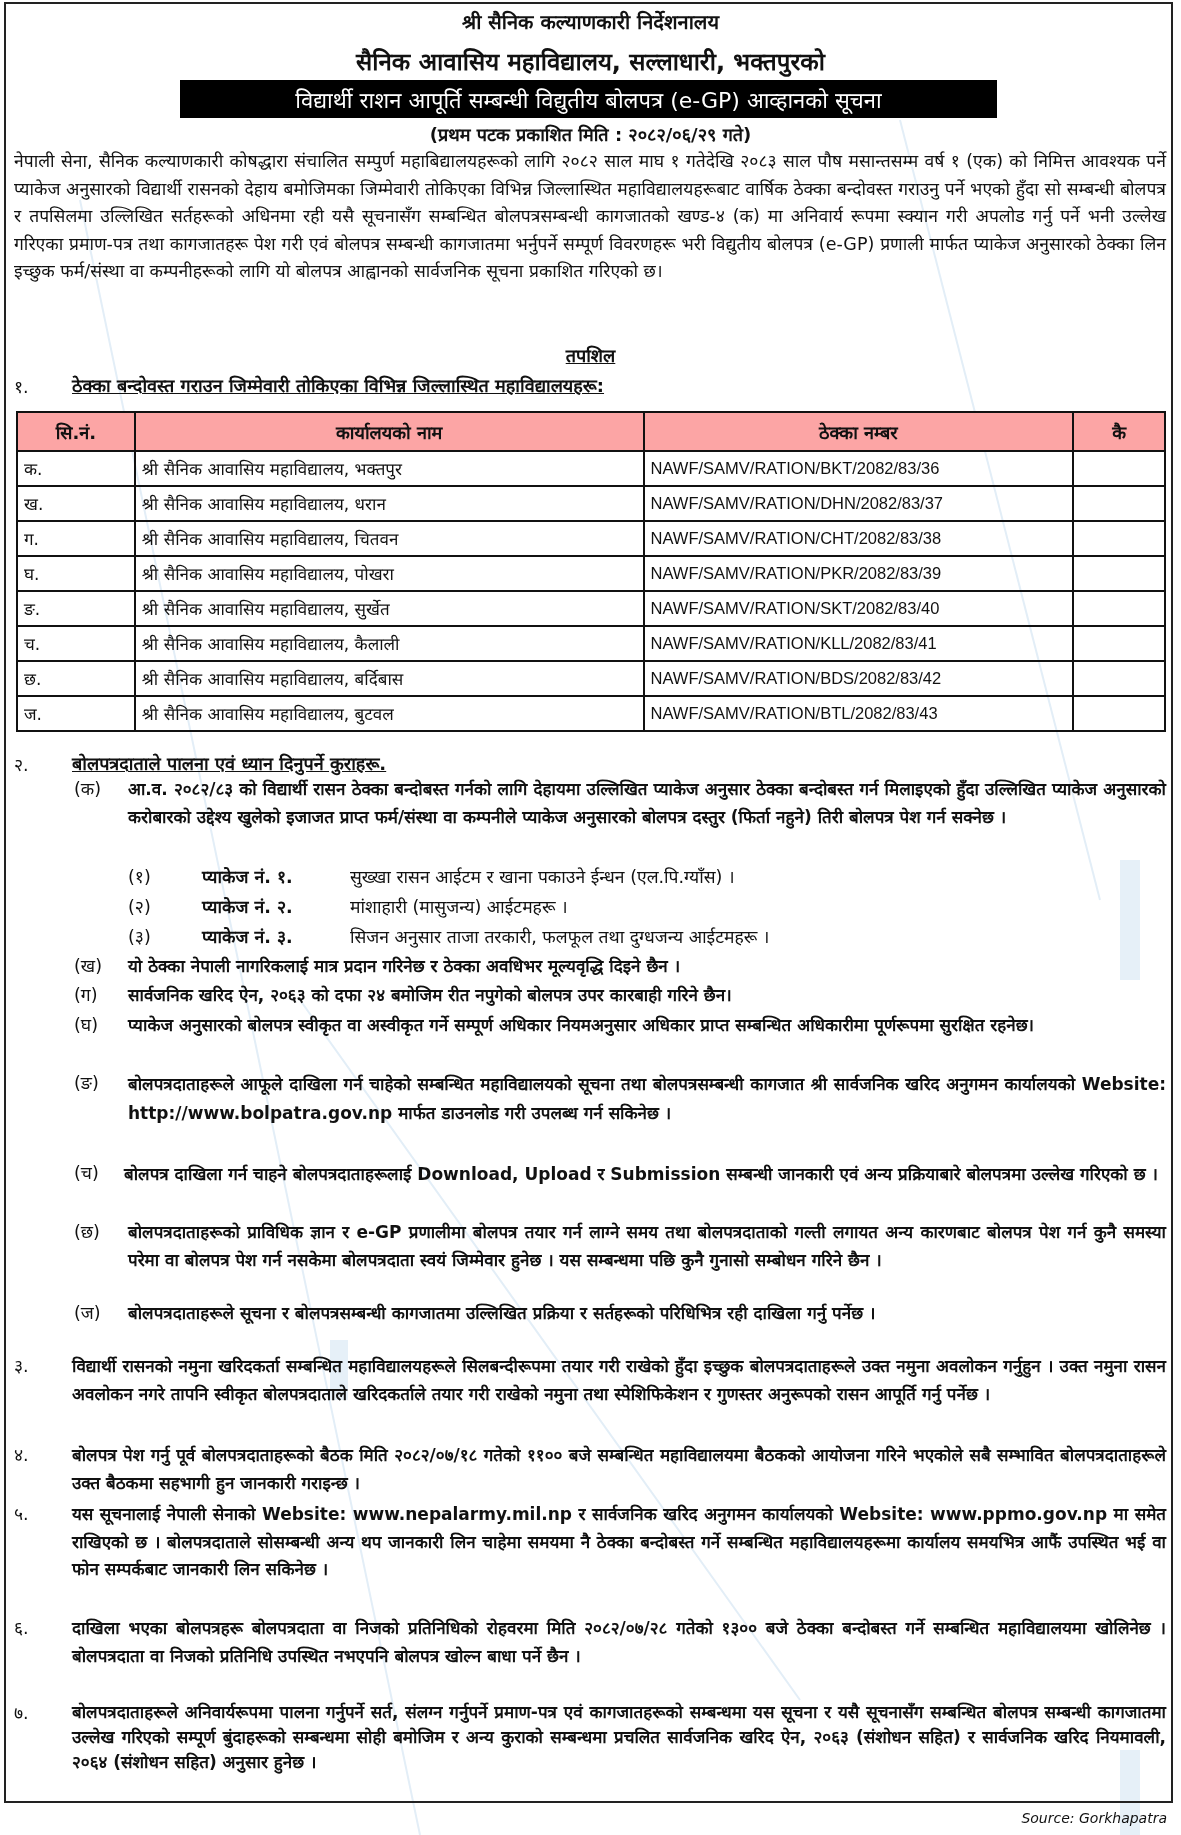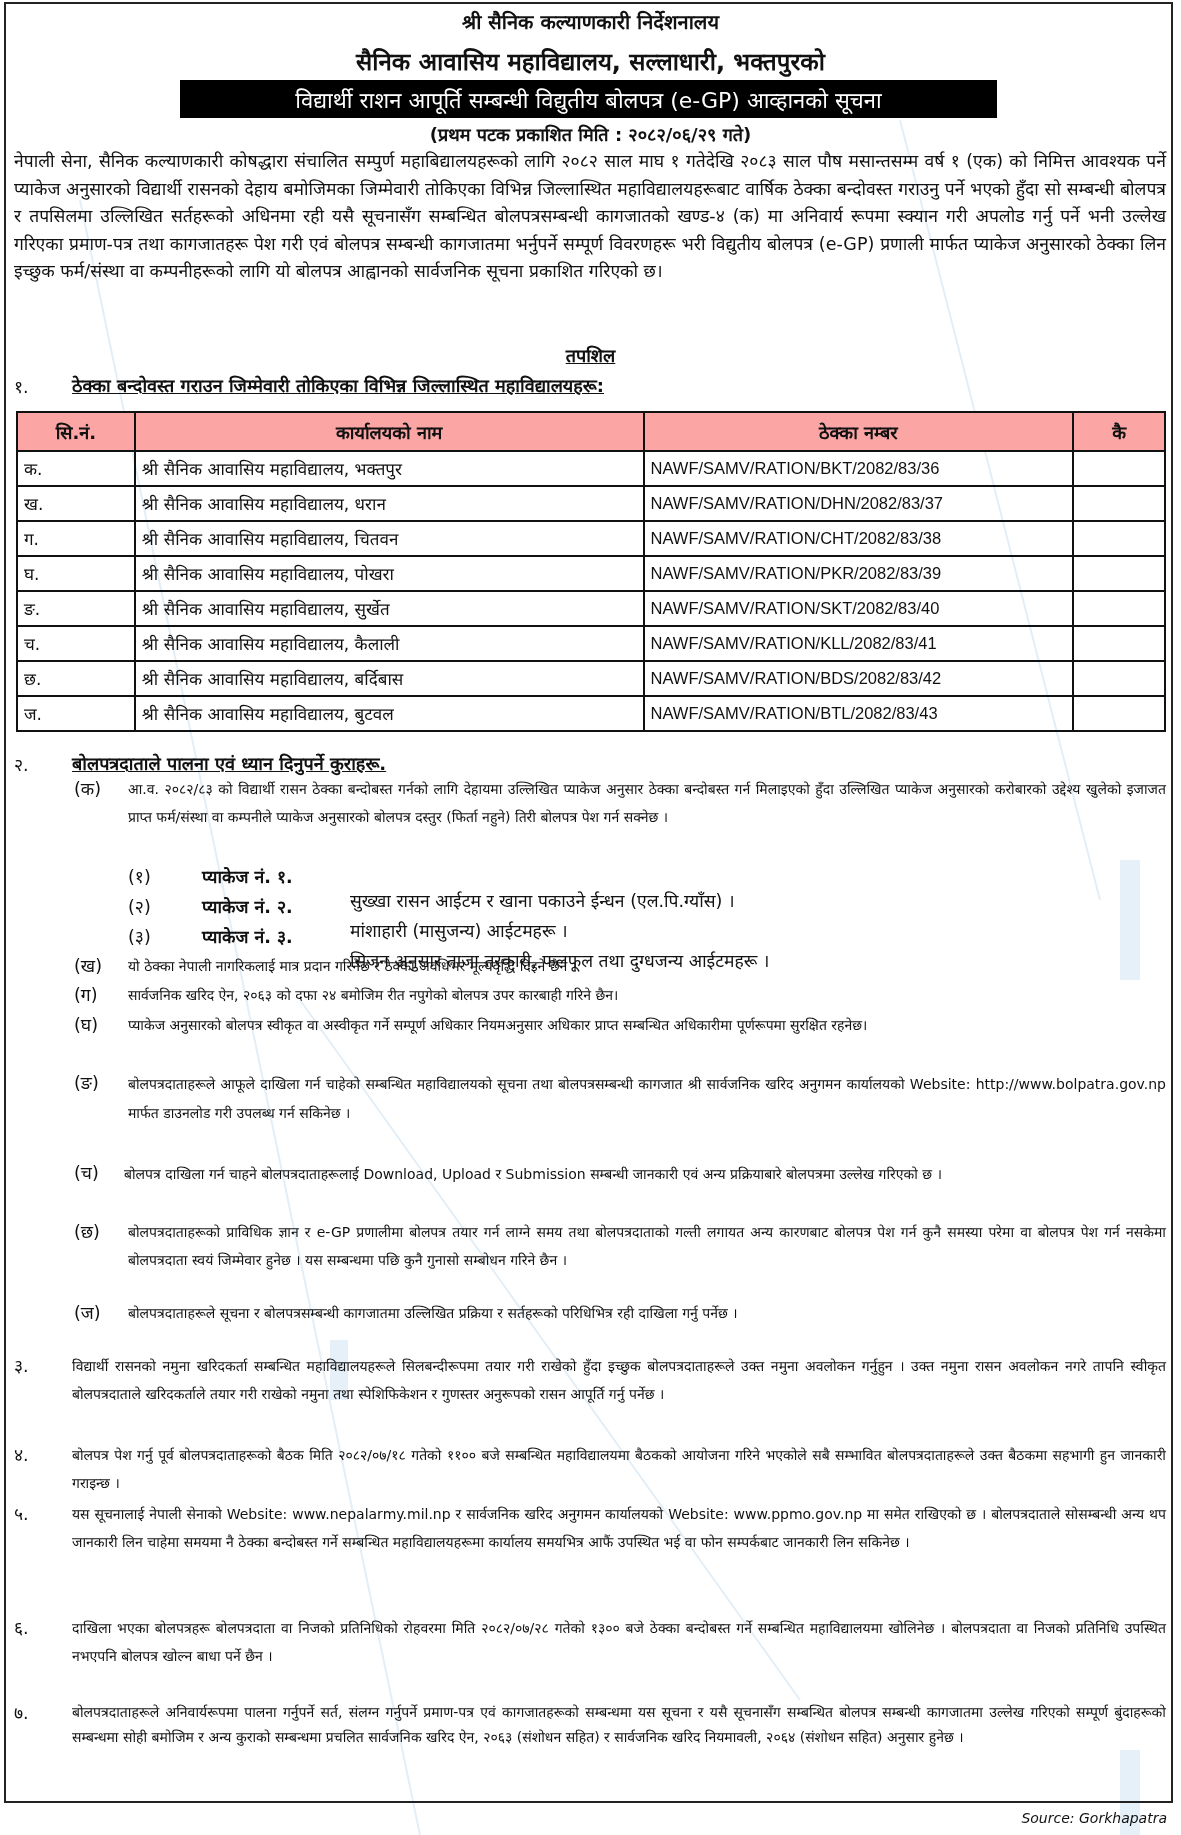--- a/index.html
+++ b/index.html
@@ -19,25 +19,25 @@
   .intro { left: 14px; top: 148px; width: 1152px; }
   .tapasil { position: absolute; left: 0; width: 1181px; top: 343px; text-align: center;
              font-weight: bold; font-size: 18px; }
   .tapasil span { text-decoration: underline; text-align: center; }
   .secnum { position: absolute; left: 14px; font-size: 17.5px; }
   .sectitle { position: absolute; left: 72px; font-size: 18px; font-weight: bold; text-decoration: underline; }
   table.colleges { position: absolute; left: 16px; top: 411px; width: 1150px; border-collapse: collapse; font-size: 17px; }
   table.colleges th, table.colleges td { border: 2px solid #111; padding: 0 6px; height: 33px; }
   table.colleges th { background: #fca5a5; height: 37px; font-weight: bold; text-align: center; font-size: 18px; }
   table.colleges td.mono { font-family: "Liberation Sans", sans-serif; font-size: 16.5px; }
-  .item { position: absolute; font-size: 14px; line-height: 27.5px; text-align: justify; }
+  .item { position: absolute; font-size: 17px; line-height: 27.5px; text-align: justify; font-weight: bold; }
   .label { position: absolute; font-size: 17.5px; line-height: 27.5px; }
   .pkg-num { position: absolute; font-size: 17.5px; }
   .pkg-label { position: absolute; font-size: 17.5px; font-weight: bold; }
-  .pkg-text { position: absolute; font-size: 17.5px; margin-top: 24px; }
+  .pkg-text { position: absolute; font-size: 17.5px; }
   .source { position: absolute; right: 14px; top: 1810px; font-size: 14px; font-style: italic; }
 </style>
 </head>
 <body>
 
 <svg class="watermark" viewBox="0 0 1181 1835">
   <g stroke="#e3eef7" stroke-width="2" fill="none">
     <line x1="80" y1="200" x2="420" y2="1835"></line>
     <line x1="900" y1="120" x2="1100" y2="900"></line>
     <line x1="300" y1="1000" x2="800" y2="1700"></line>

